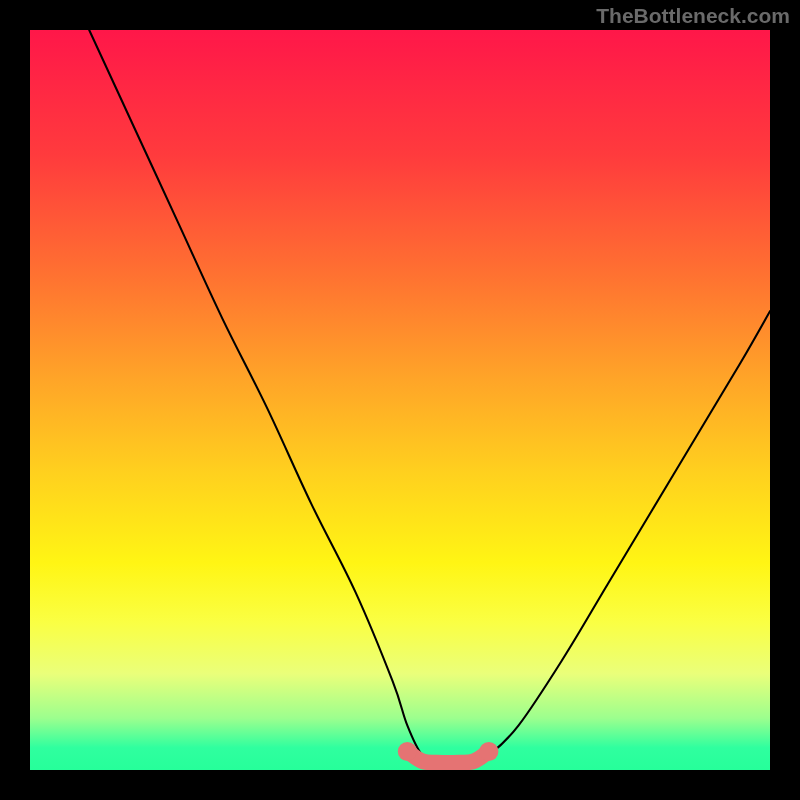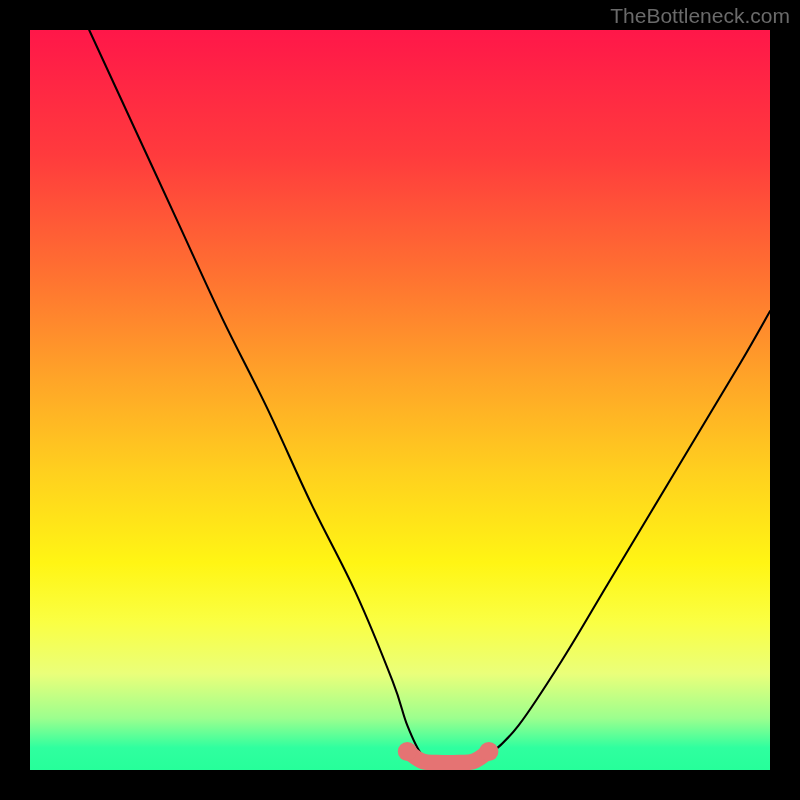--- a/index.html
+++ b/index.html
@@ -15,21 +15,21 @@
     width: 800px;
     height: 800px;
     background: #000;
   }
   .watermark {
     position: absolute;
     top: 4px;
     right: 10px;
     color: #6a6a6a;
     font-size: 21px;
-    font-weight: 400;
+    font-weight: 700;
     z-index: 10;
   }
   .plot-area {
     position: absolute;
     left: 30px;
     top: 30px;
     width: 740px;
     height: 740px;
     overflow: hidden;
   }

